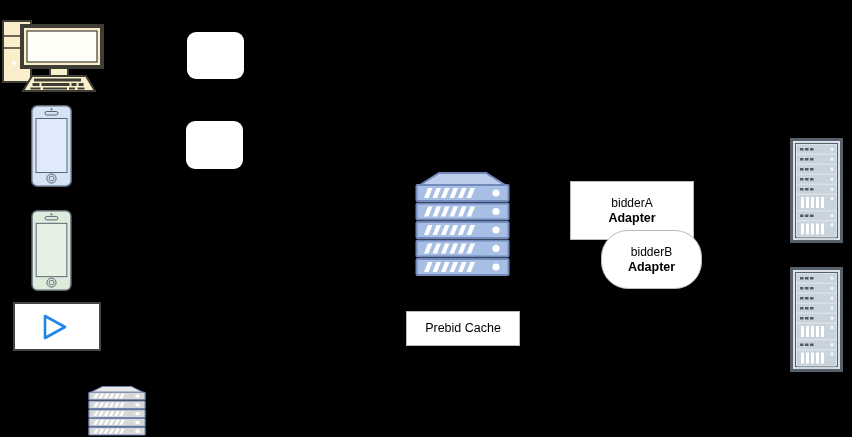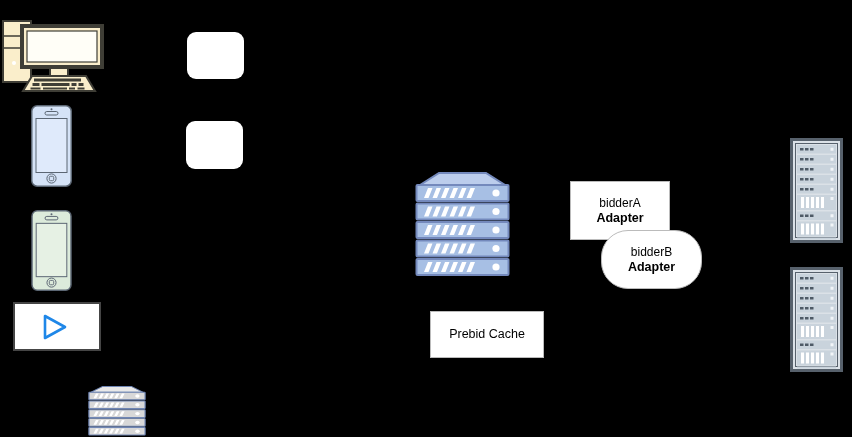--- a/index.html
+++ b/index.html
@@ -125,31 +125,31 @@
     <svg class="server-blue" width="95" height="107" viewBox="0 0 95 107">
       <polygon points="5,15 24,3 71,3 90,15" fill="var(--top)" stroke="var(--stroke)" stroke-width="2"></polygon>
       <use href="#srv-slab" y="14.5"></use>
       <use href="#srv-slab" y="33"></use>
       <use href="#srv-slab" y="51.5"></use>
       <use href="#srv-slab" y="70"></use>
       <use href="#srv-slab" y="88.5"></use>
     </svg>
   </div>
 
-  <div class="abs white-node" style="left:570px;top:181px;width:100px;height:59px;z-index:1;">
+  <div class="abs white-node" style="left:570px;top:181px;width:124px;height:59px;z-index:1;">
     <div>bidderA</div>
     <div class="bold">Adapter</div>
   </div>
 
   <div class="abs white-node" style="left:601px;top:230px;width:101px;height:59px;z-index:2;border-radius:27px;">
     <div>bidderB</div>
     <div class="bold">Adapter</div>
   </div>
 
-  <div class="abs white-node" style="left:406px;top:311px;width:114px;height:47px;font-size:12.5px;margin-left:24px;">
+  <div class="abs white-node" style="left:406px;top:311px;width:114px;height:35px;font-size:12.5px;">
     <div>Prebid Cache</div>
   </div>
 
   <div class="abs" style="left:790px;top:138px;">
     <svg class="rack" width="53" height="105" viewBox="0 0 53 105">
       <rect x="1.5" y="1.5" width="50" height="102" fill="var(--body)" stroke="var(--frame)" stroke-width="3"></rect>
       <rect x="5.5" y="5.5" width="42" height="94" fill="none" stroke="var(--frame)" stroke-width="1"></rect>
       <use href="#rack-thin" x="7" y="7"></use>
       <use href="#rack-thin" x="7" y="17"></use>
       <use href="#rack-thin" x="7" y="27"></use>

